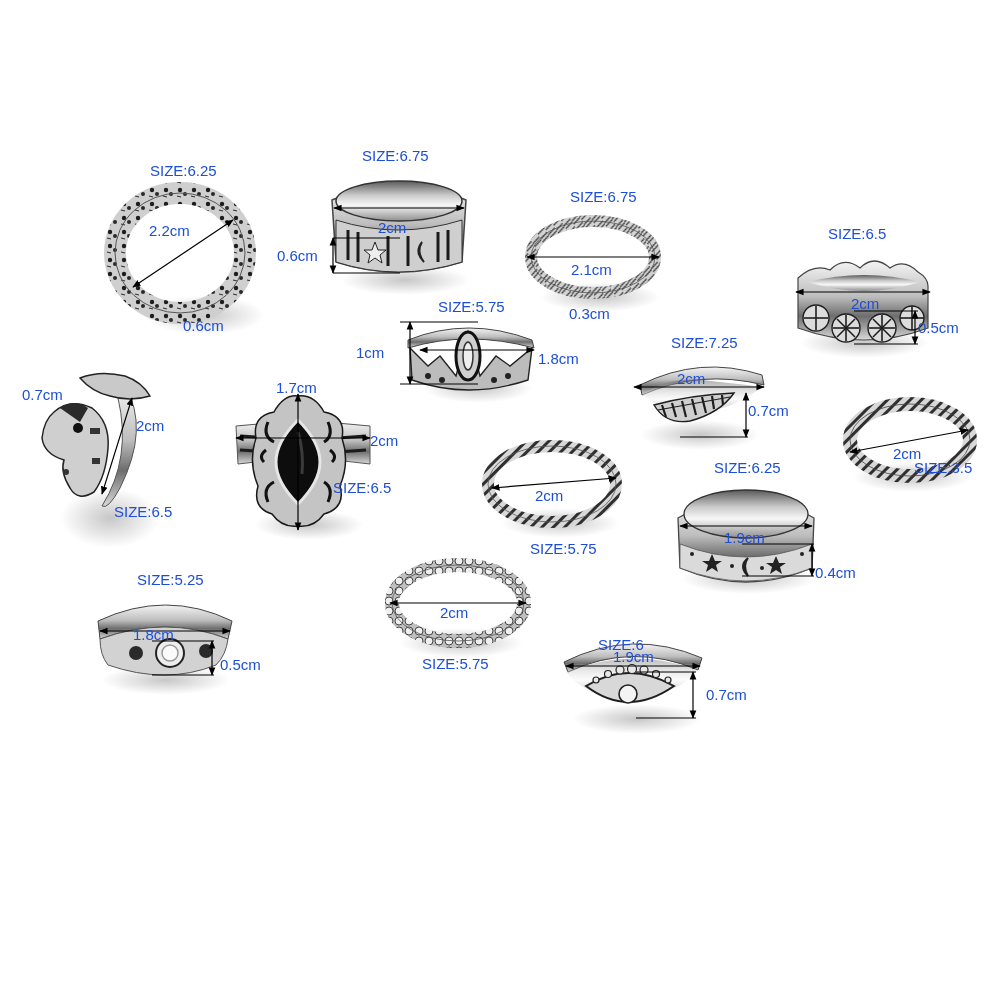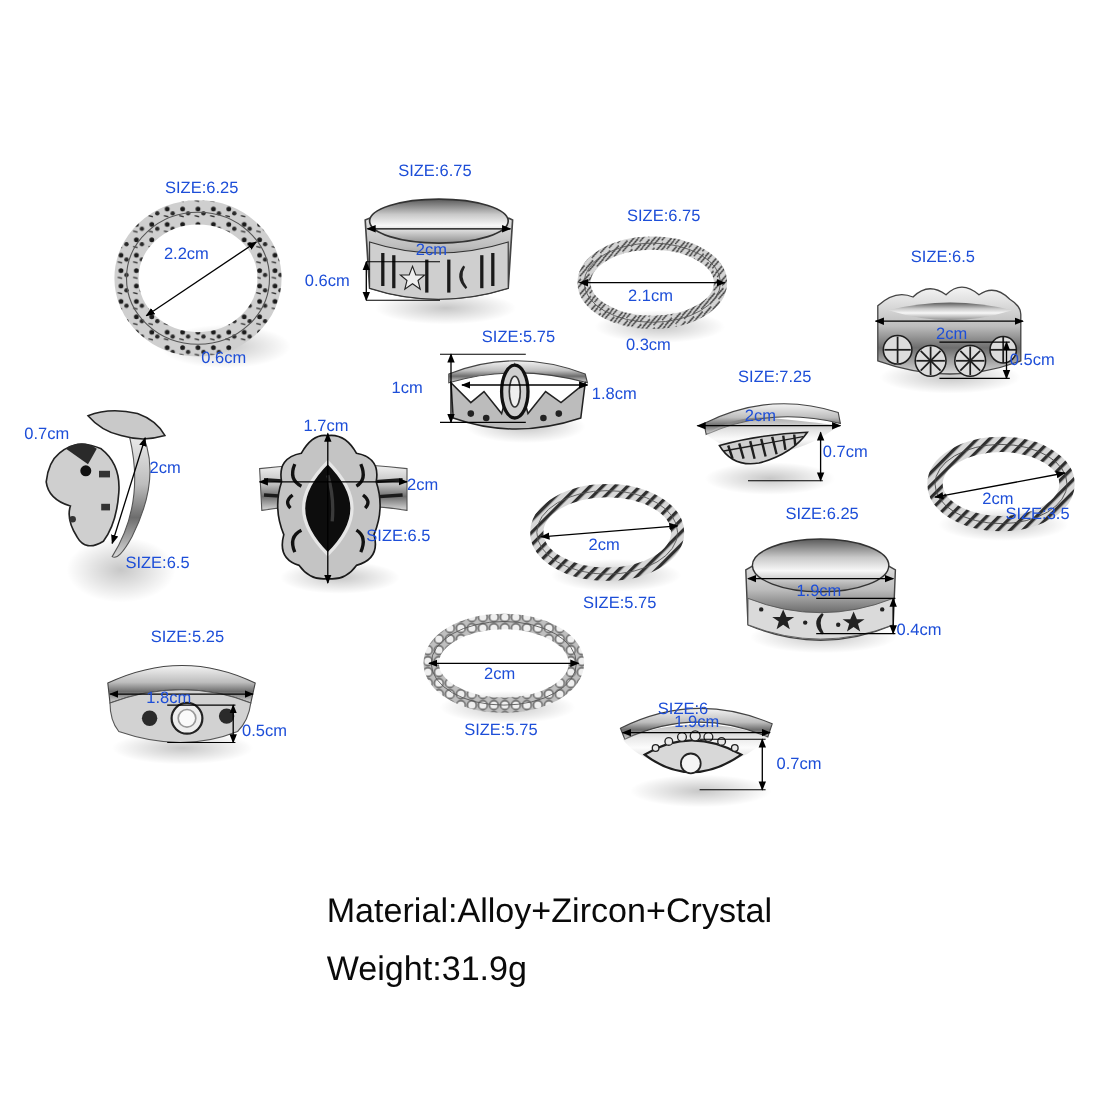--- a/index.html
+++ b/index.html
@@ -336,17 +336,13 @@
       <line x1="4" y1="34" x2="138" y2="34" stroke="#000" stroke-width="1.2" marker-start="url(#arr)" marker-end="url(#arr)"></line>
       <line x1="131" y1="40" x2="131" y2="86" stroke="#000" stroke-width="1.2" marker-start="url(#arr)" marker-end="url(#arr)"></line>
       <line x1="74" y1="40" x2="134" y2="40" stroke="#000" stroke-width="1"></line>
       <line x1="74" y1="86" x2="134" y2="86" stroke="#000" stroke-width="1"></line>
     </svg>
   </div>
   <div class="lbl" style="left:598px;top:637px;">SIZE:6</div>
   <div class="lbl" style="left:613px;top:649px;">1.9cm</div>
   <div class="lbl" style="left:706px;top:687px;">0.7cm</div>
 
-  <div class="specs">
-    <div class="spec-line">Material:Alloy+Zircon+Crystal</div>
-    <div class="spec-line">Weight:31.9g</div>
-  </div>
 </div>
 
 </body></html>

